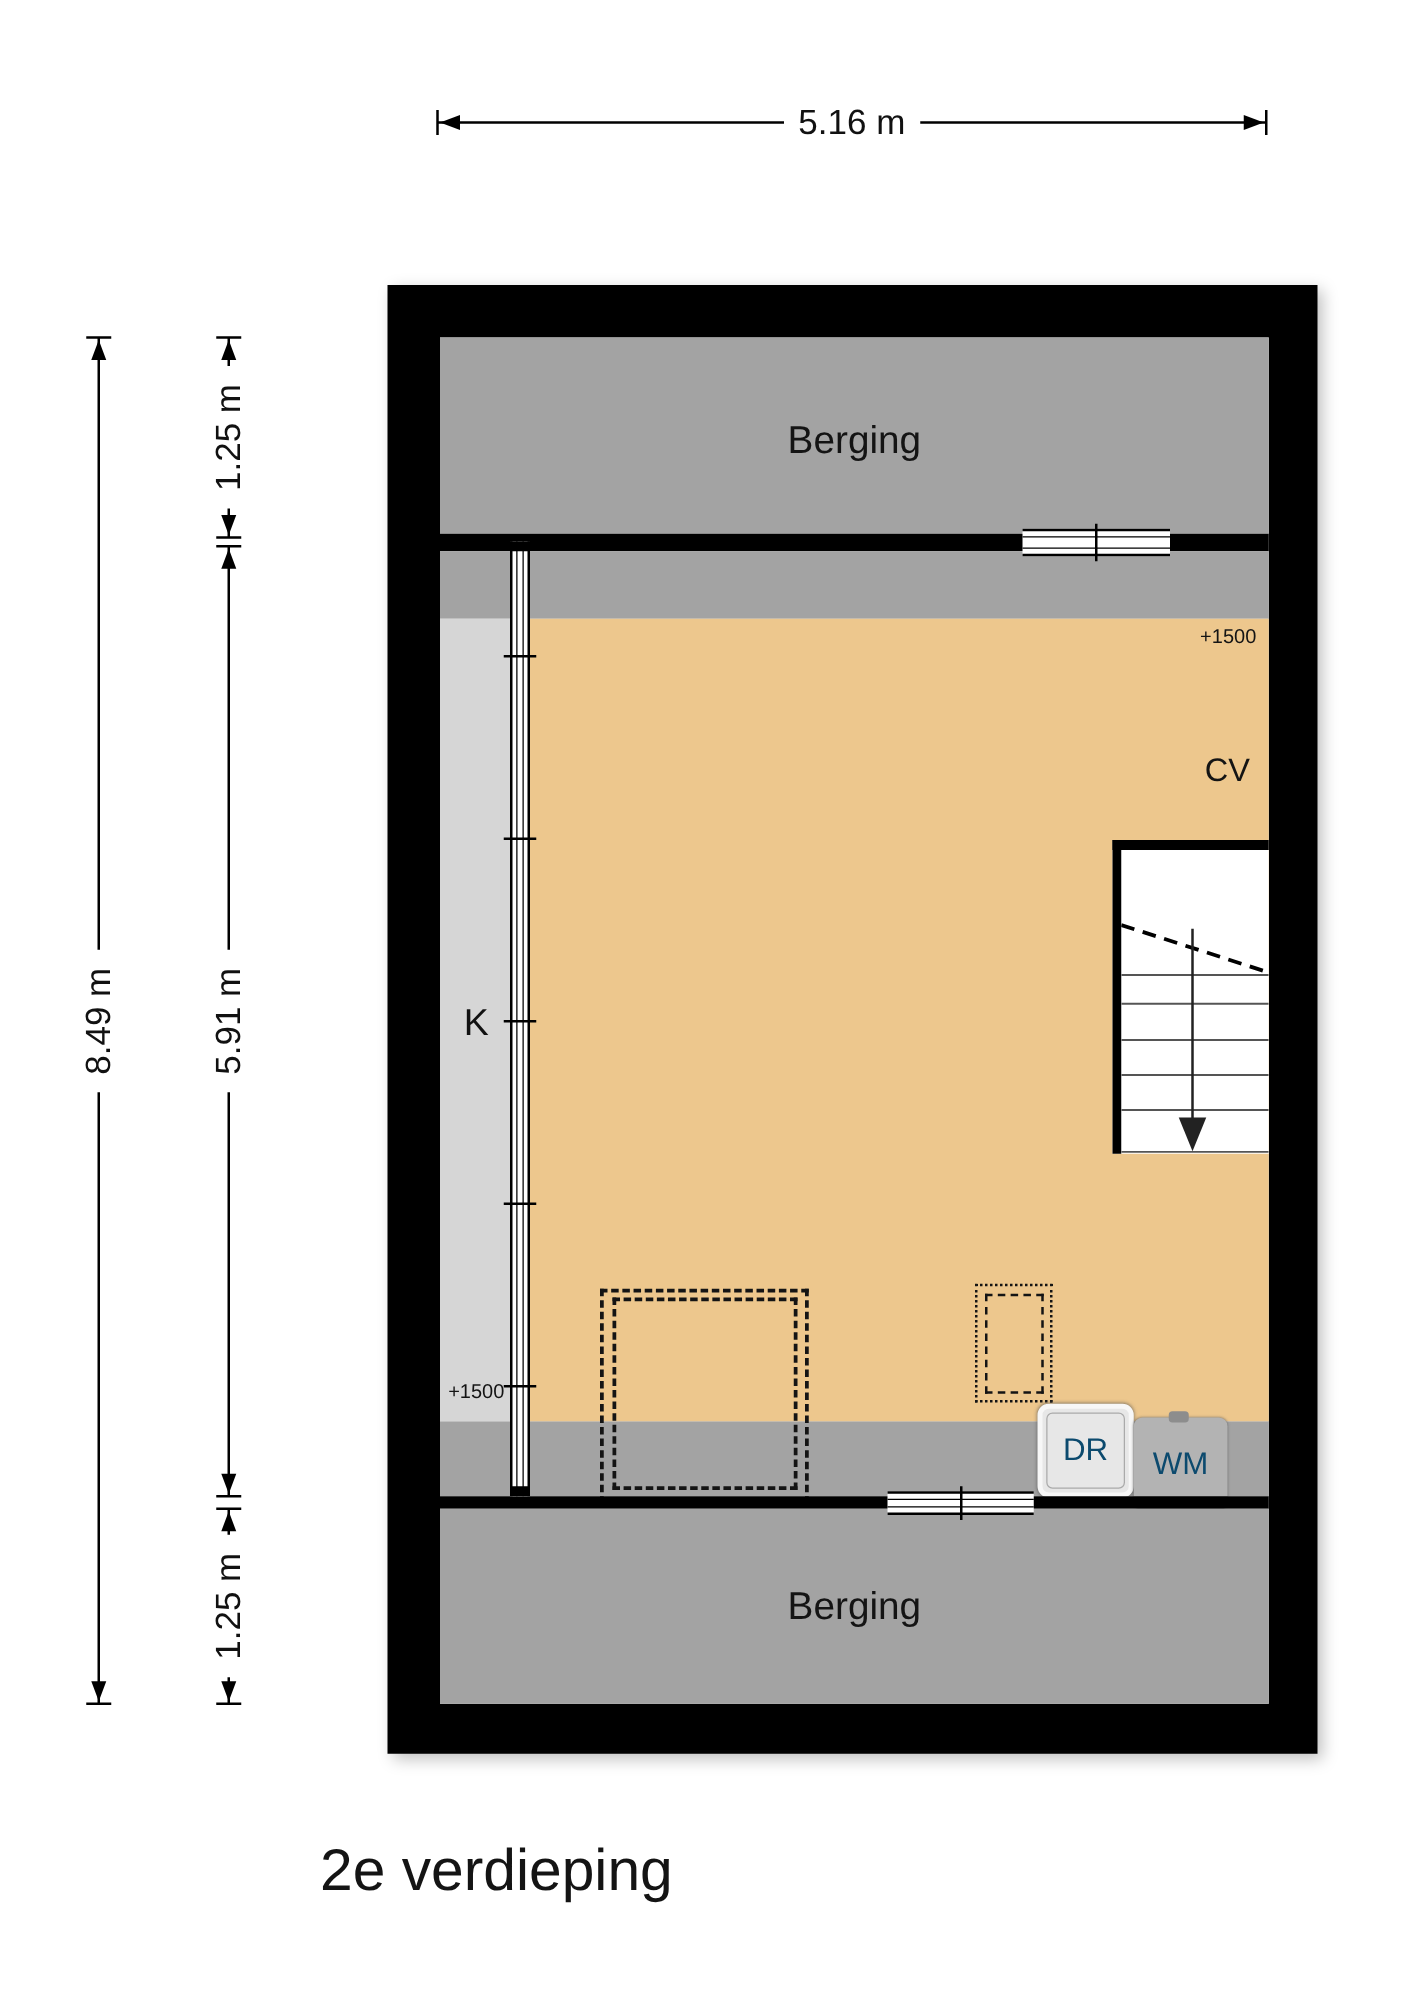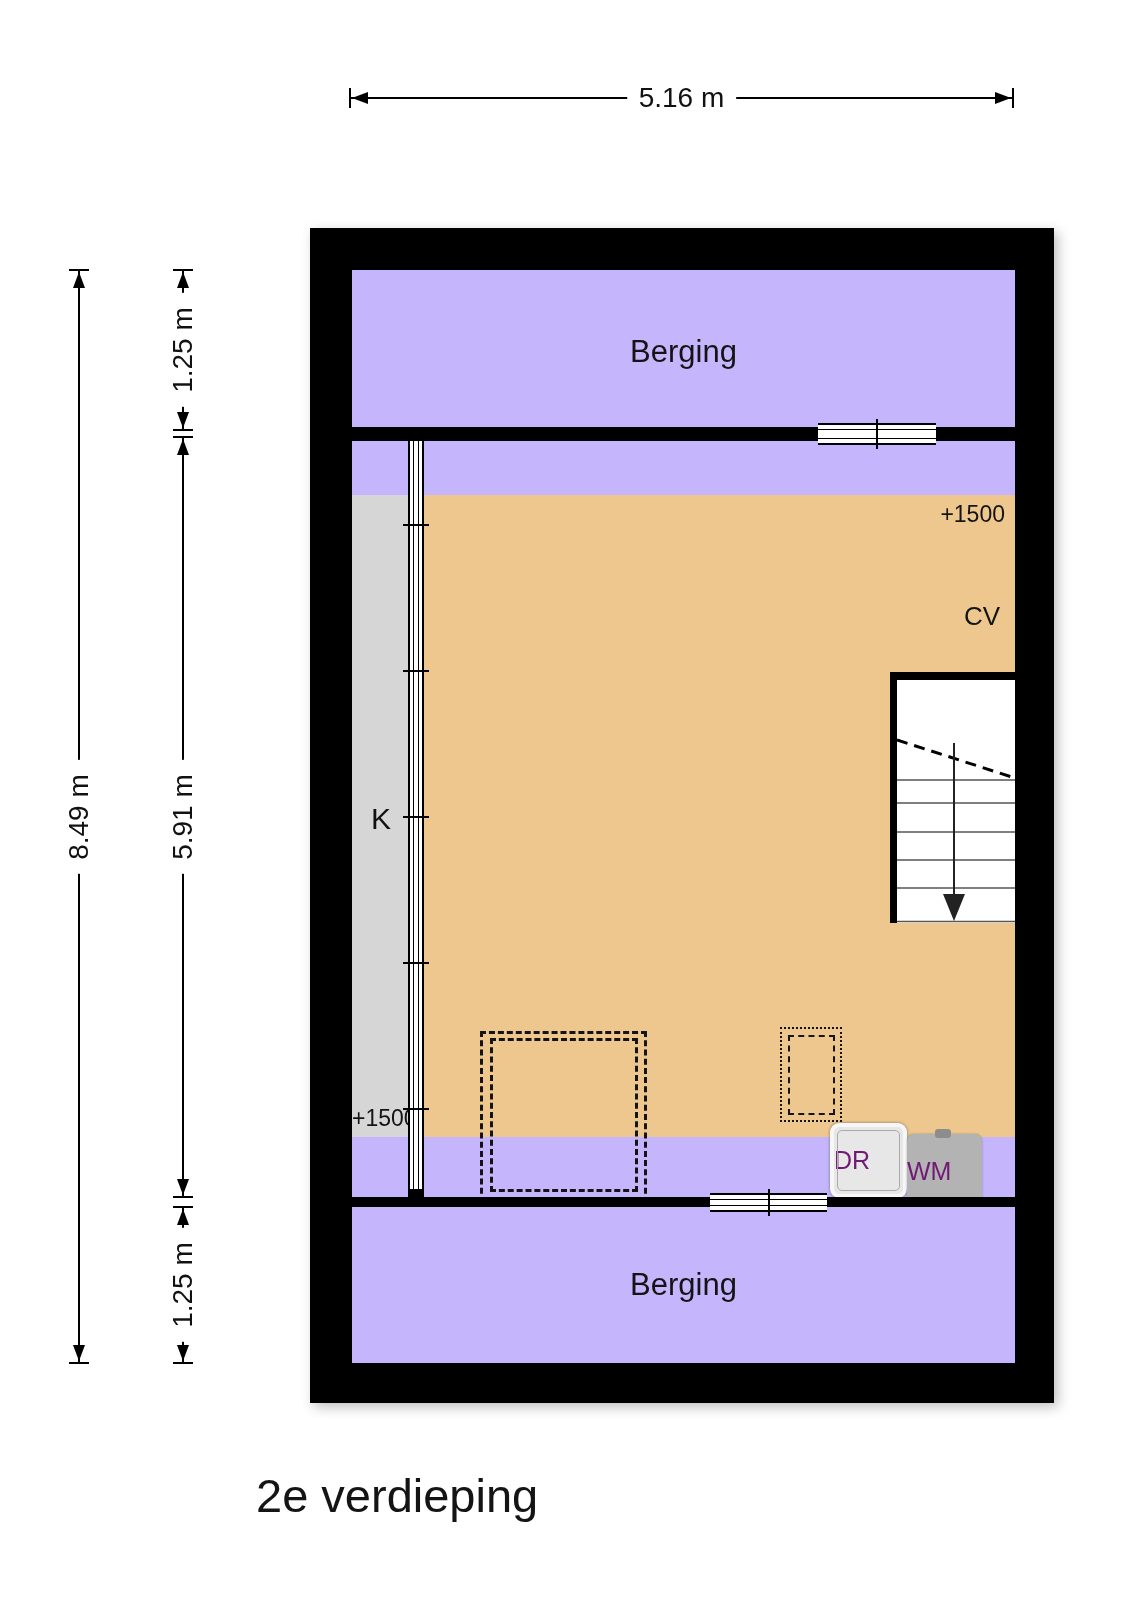--- a/index.html
+++ b/index.html
@@ -27,21 +27,21 @@
   .dim-v .arr.b{bottom:2px;border-left:6px solid transparent;border-right:6px solid transparent;border-top:16px solid #000;}
   .dim-v .lbl{position:absolute;top:50%;left:50%;transform:translate(-50%,-50%) rotate(-90deg);
               background:#fff;padding:2px 14px;font-size:28px;white-space:nowrap;}
 
   
   #plan-outer{position:absolute;left:310px;top:228px;width:744px;height:1175px;background:#000;
               box-shadow:4px 4px 12px rgba(0,0,0,0.25);}
   #plan-inner{position:absolute;left:42px;top:42px;width:663px;height:1093px;background:#fff;}
   #plan-inner .abs{position:absolute;}
 
-  .room-gray{background:#c4b5fd;}
+  .room-gray{background:#a3a3a3;}
   .room-label{font-size:31px;text-align:center;color:#141414;}
 
   
   .wall-h{position:absolute;left:0;right:0;background:#000;}
 
   
   .win-h{position:absolute;background:#fff;border-top:2px solid #000;border-bottom:2px solid #000;box-sizing:border-box;}
   .win-h::before,.win-h::after{content:"";position:absolute;left:0;right:0;border-top:1.5px solid #000;}
   .win-h::before{top:4px;} .win-h::after{bottom:4px;}
   .win-h .tick{position:absolute;left:50%;top:-6px;bottom:-6px;width:2px;margin-left:-1px;background:#000;}
@@ -54,28 +54,28 @@
   .win-v .vcap{position:absolute;left:-2px;right:-2px;height:8px;background:#000;}
 
   
   #stairs{position:absolute;left:538px;top:402px;width:125px;height:251px;background:#fff;
           border-left:7px solid #000;border-top:8px solid #000;box-sizing:border-box;}
 
   
   .dash-rect{position:absolute;box-sizing:border-box;}
 
   
-  .appliance{position:absolute;box-sizing:border-box;display:flex;align-items:center;justify-content:flex-start;
-             font-size:25px;color:#701a75;}
+  .appliance{position:absolute;box-sizing:border-box;display:flex;align-items:center;justify-content:center;
+             font-size:25px;color:#0c4a6e;}
   #dryer{background:#e7e7e7;border:4px solid #f7f7f7;border-radius:9px;box-shadow:0 0 3px rgba(80,80,80,.7);}
   #dryer .inner{position:absolute;left:3px;top:3px;right:3px;bottom:3px;border:1.5px solid #aaa;border-radius:5px;}
   #washer{background:#b3b3b3;border-radius:7px;box-shadow:0 0 2px rgba(90,90,90,.6);}
   #washer .knob{position:absolute;top:-5px;left:28px;width:16px;height:9px;background:#8d8d8d;border-radius:3px;}
 
-  .small-note{position:absolute;font-size:23px;color:#141414;white-space:nowrap;}
+  .small-note{position:absolute;font-size:16px;color:#141414;white-space:nowrap;}
 
   #floor-title{position:absolute;left:256px;top:1468px;font-size:47px;color:#141414;}
 </style>
 </head>
 <body>
 
 <div id="page">
 
   <div class="dim dim-h" style="left:350px;top:88px;width:663px;">
     <div class="line"></div>

